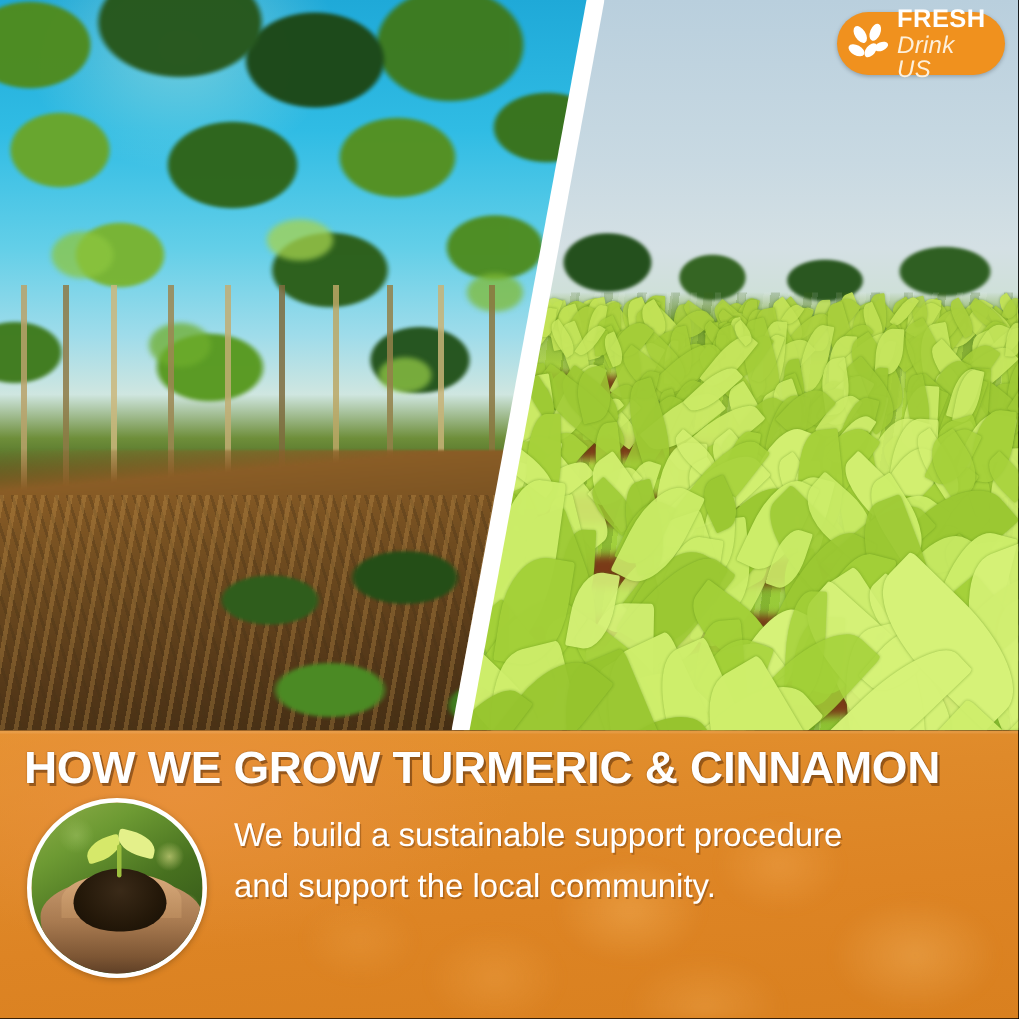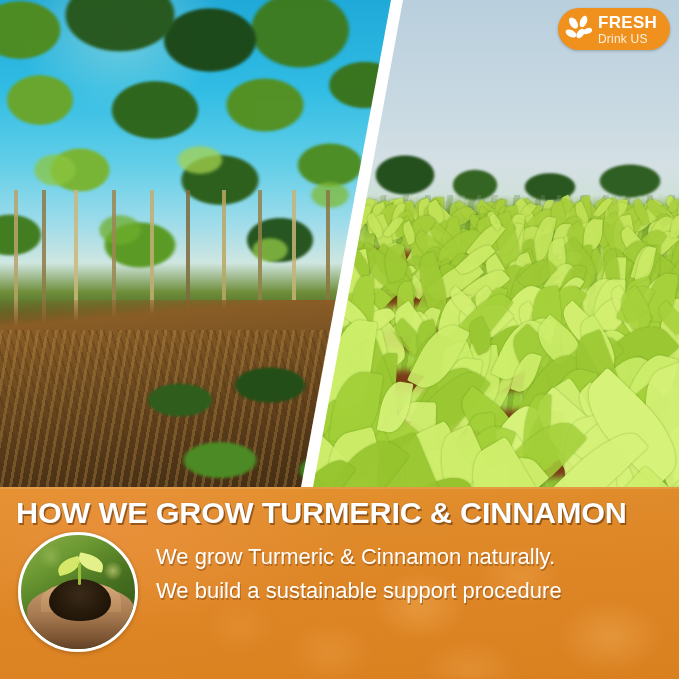--- a/index.html
+++ b/index.html
@@ -133,21 +133,21 @@
   .logo {
     position:absolute; right:9px; top:8px;
     width:112px; height:42px; border-radius:21px;
     background:#f0911e;
     display:flex; align-items:center; padding:0 9px 0 6px; gap:4px;
     box-shadow:0 1px 3px rgba(0,0,0,.25);
   }
   .logo-mark { width:30px; height:30px; flex:0 0 30px; position:relative; }
   .logo-text { display:flex; flex-direction:column; line-height:1; }
   .logo-fresh { color:#fff; font-weight:bold; font-size:17px; letter-spacing:.3px; }
-  .logo-drink { color:#fdf0dc; font-size:12px; letter-spacing:.2px; margin-top:2px; }
+  .logo-drink { color:#fdf0dc; font-size:16px; letter-spacing:.2px; margin-top:2px;font-style:italic; }
 
   
   .banner {
     position:absolute; left:0; top:487px; width:679px; height:192px; overflow:hidden;
     background:
       radial-gradient(ellipse 320px 150px at 120px 40px, #e8903a 0%, rgba(232,144,58,0) 70%),
       linear-gradient(175deg,#e5932f 0%, #df8a2a 30%, #dd8424 60%, #d9801f 100%);
   }
   .banner-texture {
     position:absolute; inset:0;
@@ -665,17 +665,17 @@
   <div class="badge">
     <div class="badge-bokeh"></div>
     <div class="badge-hands"></div>
     <div class="badge-soil"></div>
     <div class="badge-leaf-l"></div>
     <div class="badge-leaf-r"></div>
     <div class="badge-stem"></div>
   </div>
 
   <div class="body-text">
-    <div>We grow Turmeric &amp; Cinnamon naturally.</div>
     <div>We build a sustainable support procedure</div>
+    <div>and support the local community.</div>
   </div>
 
 </div>
 
 </body></html>

